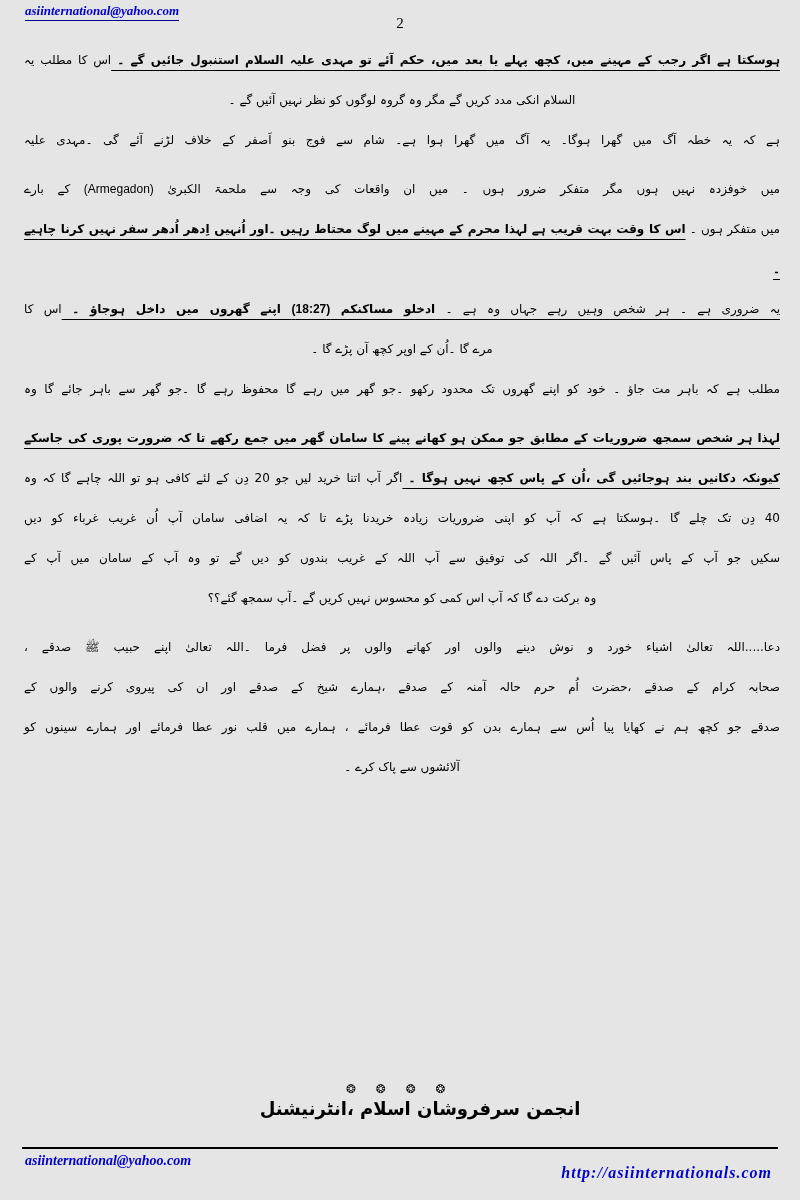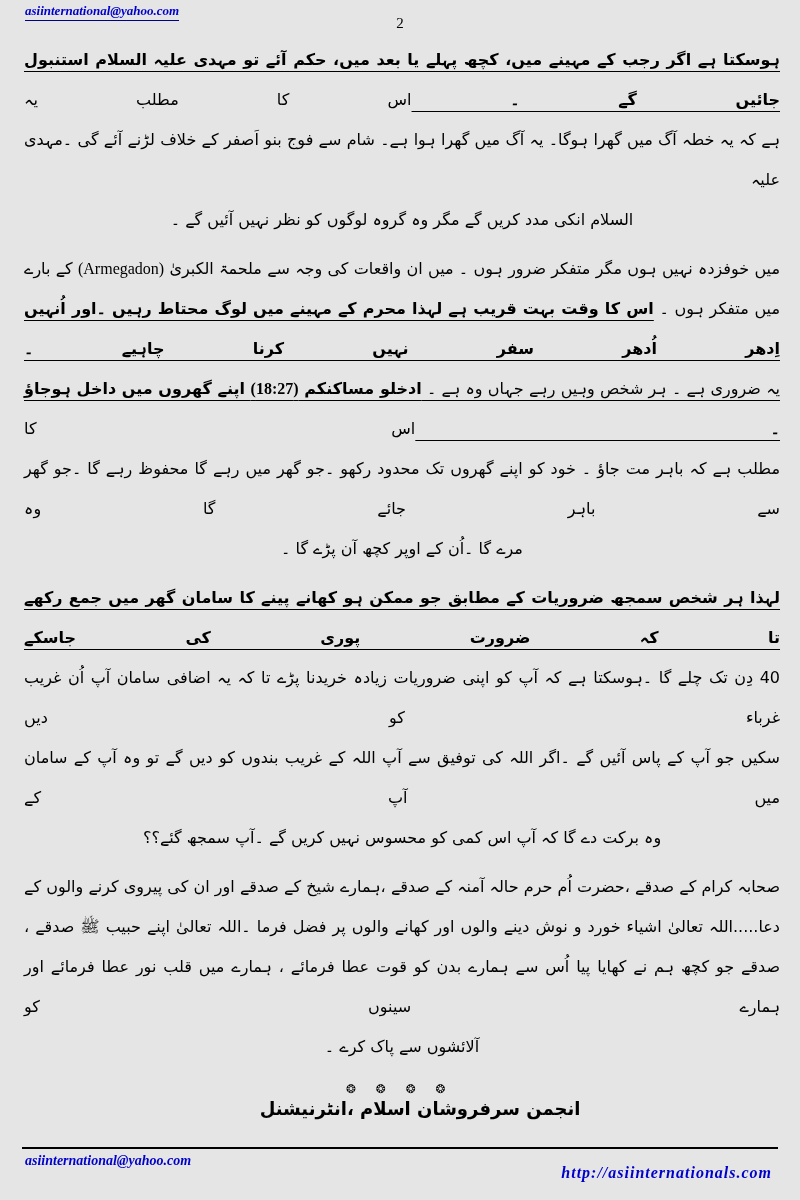--- a/index.html
+++ b/index.html
@@ -5,30 +5,30 @@
   html,body{margin:0;padding:0;background:#fff;}
   .page{position:relative;width:800px;height:1200px;background:#e5e5e5;overflow:hidden;
         font-family:"DejaVu Sans",sans-serif;color:#000;}
   
   .header-email{position:absolute;top:3px;left:25px;
         font:italic 700 13px "Liberation Serif",serif;color:#0000cc;
         border-bottom:1.5px solid #00008b;padding-bottom:1px;cursor:pointer;}
   .page-num{position:absolute;top:15px;left:0;right:0;text-align:center;
         font:15px "Liberation Serif",serif;color:#000;}
   
-  .doc{position:absolute;top:40px;left:24px;right:20px;direction:rtl;font-size:16px;}
+  .doc{position:absolute;top:40px;left:24px;right:20px;direction:rtl;font-size:12px;}
   .para{margin:0 0 9px 0;}
   .line{line-height:40px;}
   .line.justify{text-align:justify;text-align-last:justify;}
   .line.center{text-align:center;text-align-last:center;}
   .line.right{text-align:right;text-align-last:right;}
   .para.indent .line{padding-right:24px;}
   .seg.b{font-weight:700;}
   .seg.u{text-decoration:underline;text-underline-offset:6px;}
-  .seg.latin{font-family:Liberation Serif, serif;}
+  .seg.latin{font-family:Liberation Sans, sans-serif;}
   
   .stars{position:absolute;top:1082px;left:0;right:0;text-align:center;
         font-size:12px;letter-spacing:8px;color:#000;}
   .org{position:absolute;top:1098px;left:0;right:0;text-align:center;direction:rtl;
         font-weight:700;font-size:18px;color:#000;padding-left:40px;}
   .footer-rule{position:absolute;top:1147px;left:22px;right:22px;border-top:2px solid #000;height:0;}
   .footer-email{position:absolute;top:1153px;left:25px;
         font:italic 700 14px "Liberation Serif",serif;color:#0000cc;cursor:pointer;}
   .footer-site{position:absolute;top:1152px;right:28px;
         font:italic 700 16px "Liberation Serif",serif;color:#0000cc;letter-spacing:1px;cursor:pointer;margin-top:12px;}
@@ -38,39 +38,40 @@
 
 <div class="page">
 
   <span class="header-email">asiinternational@yahoo.com</span>
 
   <div class="page-num">2</div>
 
   <div class="doc">
       <div class="para">
         <div class="line justify"><span class="seg b u">ہوسکتا ہے اگر رجب کے مہینے میں، کچھ پہلے یا بعد میں، حکم آئے تو مہدی علیہ السلام استنبول جائیں گے ۔ </span><span class="seg">اس کا مطلب یہ</span></div>
+        <div class="line center"><span class="seg">السلام انکی مدد کریں گے مگر وہ گروہ لوگوں کو نظر نہیں آئیں گے ۔</span></div>
         <div class="line justify"><span class="seg">ہے کہ یہ خطہ آگ میں گھرا ہوگا۔ یہ آگ میں گھرا ہوا ہے۔ شام سے فوج بنو اَصفر کے خلاف لڑنے آئے گی ۔مہدی علیہ</span></div>
-        <div class="line center"><span class="seg">السلام انکی مدد کریں گے مگر وہ گروہ لوگوں کو نظر نہیں آئیں گے ۔</span></div>
       </div>
       <div class="para">
         <div class="line justify"><span class="seg">میں خوفزدہ نہیں ہوں مگر متفکر ضرور ہوں ۔ میں ان واقعات کی وجہ سے ملحمۃ الکبریٰ </span><span class="seg latin">(Armegadon)</span><span class="seg"> کے بارے</span></div>
         <div class="line justify"><span class="seg">میں متفکر ہوں ۔ </span><span class="seg b u">اس کا وقت بہت قریب ہے لہذا محرم کے مہینے میں لوگ محتاط رہیں ۔اور اُنہیں اِدھر اُدھر سفر نہیں کرنا چاہیے ۔</span></div>
         <div class="line justify"><span class="seg u">یہ ضروری ہے ۔ ہر شخص وہیں رہے جہاں وہ ہے ۔ </span><span class="seg b u">ادخلو مساکنکم </span><span class="seg b u latin">(18:27)</span><span class="seg b u"> اپنے گھروں میں داخل ہوجاؤ ۔ </span><span class="seg">اس کا</span></div>
+        <div class="line center"><span class="seg">مرے گا ۔اُن کے اوپر کچھ آن پڑے گا ۔</span></div>
         <div class="line justify"><span class="seg">مطلب ہے کہ باہر مت جاؤ ۔ خود کو اپنے گھروں تک محدود رکھو ۔جو گھر میں رہے گا محفوظ رہے گا ۔جو گھر سے باہر جائے گا وہ</span></div>
-        <div class="line center"><span class="seg">مرے گا ۔اُن کے اوپر کچھ آن پڑے گا ۔</span></div>
       </div>
       <div class="para">
         <div class="line justify"><span class="seg b u">لہذا ہر شخص سمجھ ضروریات کے مطابق جو ممکن ہو کھانے پینے کا سامان گھر میں جمع رکھے تا کہ ضرورت پوری کی جاسکے</span></div>
+        <div class="line justify"><span class="seg b u">کیونکہ دکانیں بند ہوجائیں گی ،اُن کے پاس کچھ نہیں ہوگا ۔ </span><span class="seg">اگر آپ اتنا خرید لیں جو 20 دِن کے لئے کافی ہو تو اللہ چاہے گا کہ وہ</span></div>
         <div class="line justify"><span class="seg">40 دِن تک چلے گا ۔ہوسکتا ہے کہ آپ کو اپنی ضروریات زیادہ خریدنا پڑے تا کہ یہ اضافی سامان آپ اُن غریب غرباء کو دیں</span></div>
         <div class="line justify"><span class="seg">سکیں جو آپ کے پاس آئیں گے ۔اگر اللہ کی توفیق سے آپ اللہ کے غریب بندوں کو دیں گے تو وہ آپ کے سامان میں آپ کے</span></div>
         <div class="line center"><span class="seg">وہ برکت دے گا کہ آپ اس کمی کو محسوس نہیں کریں گے ۔آپ سمجھ گئے؟؟</span></div>
       </div>
       <div class="para">
+        <div class="line justify"><span class="seg">دعا.....اللہ تعالیٰ اشیاء خورد و نوش دینے والوں اور کھانے والوں پر فضل فرما ۔اللہ تعالیٰ اپنے حبیب ﷺ صدقے ،</span></div>
         <div class="line justify"><span class="seg">صحابہ کرام کے صدقے ،حضرت اُم حرم حالہ آمنہ کے صدقے ،ہمارے شیخ کے صدقے اور ان کی پیروی کرنے والوں کے</span></div>
-        <div class="line justify"><span class="seg">دعا.....اللہ تعالیٰ اشیاء خورد و نوش دینے والوں اور کھانے والوں پر فضل فرما ۔اللہ تعالیٰ اپنے حبیب ﷺ صدقے ،</span></div>
         <div class="line justify"><span class="seg">صدقے جو کچھ ہم نے کھایا پیا اُس سے ہمارے بدن کو قوت عطا فرمائے ، ہمارے میں قلب نور عطا فرمائے اور ہمارے سینوں کو</span></div>
         <div class="line center"><span class="seg">آلائشوں سے پاک کرے ۔</span></div>
       </div>
       <div class="para indent">
         <div class="line right"></div>
       </div>
     </div>
 
   <div class="stars">❂ ❂ ❂ ❂</div>
 

